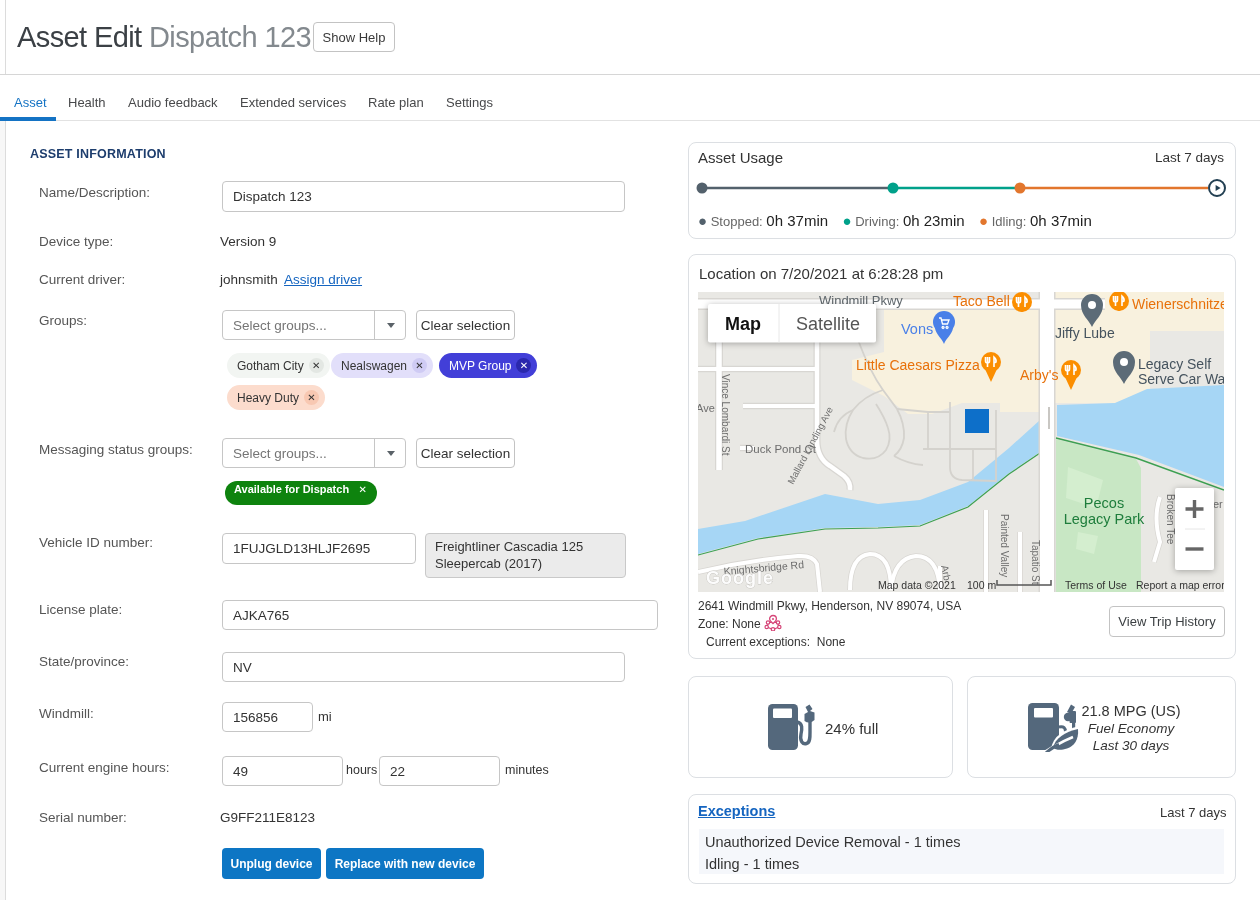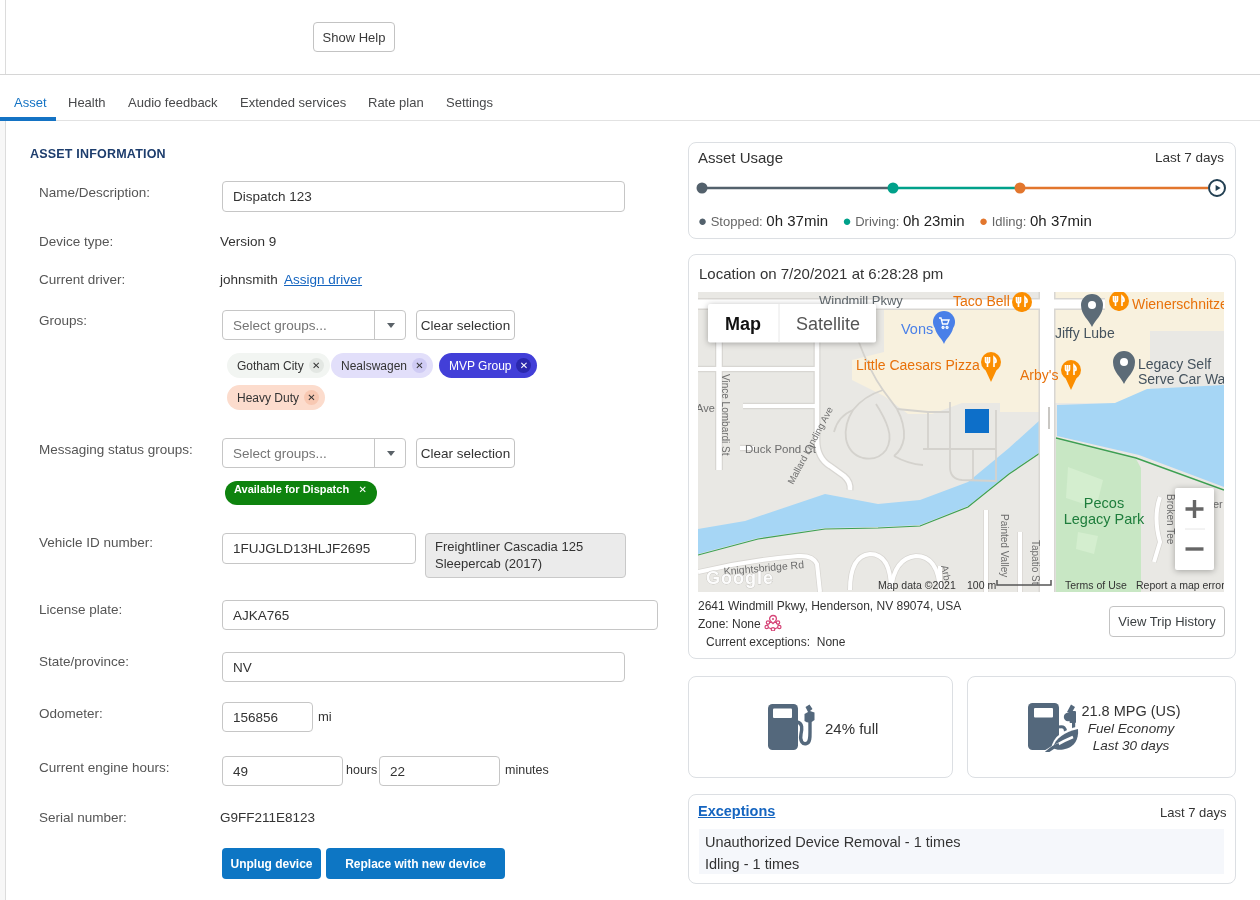--- a/index.html
+++ b/index.html
@@ -19,20 +19,21 @@
   .tag .x { margin-left:5px; width:15px; height:15px; border-radius:50%; display:flex; align-items:center;
             justify-content:center; font-size:10px; color:#333; }
 </style>
 </head>
 <body>
 <div id="page">
 
   <div class="abs" style="left:0;top:0;width:6px;height:900px;background:#f7f7f7;border-right:1px solid #dcdcdc;"></div>
   <div class="abs" style="left:0;top:0;width:5px;height:75px;background:#fff;"></div>
 
+  <div class="abs" style="left:17px;top:21px;font-size:29px;letter-spacing:-0.6px;color:#3b4045;">Asset Edit <span style="color:#83898e;">Dispatch 123</span></div>
   <div class="btnwhite" style="left:313px;top:22px;width:82px;height:30px;font-size:13px;color:#3a3a3a;">Show Help</div>
 
   <div class="abs" style="left:0;top:74px;width:1260px;height:47px;background:#fff;border-top:1px solid #d6d6d6;border-bottom:1px solid #e2e2e2;"></div>
   <div class="abs" style="left:14px;top:95px;font-size:13px;color:#1473c4;">Asset</div>
   <div class="abs" style="left:68px;top:95px;font-size:13px;color:#48494b;">Health</div>
   <div class="abs" style="left:128px;top:95px;font-size:13px;color:#48494b;">Audio feedback</div>
   <div class="abs" style="left:240px;top:95px;font-size:13px;color:#48494b;">Extended services</div>
   <div class="abs" style="left:368px;top:95px;font-size:13px;color:#48494b;">Rate plan</div>
   <div class="abs" style="left:446px;top:95px;font-size:13px;color:#48494b;">Settings</div>
   <div class="abs" style="left:0;top:117px;width:56px;height:4px;background:#1473c4;"></div>
@@ -73,35 +74,35 @@
   <div class="lbl abs" style="left:39px;top:535px;">Vehicle ID number:</div>
   <div class="inp" style="left:222px;top:533px;width:194px;height:31px;">1FUJGLD13HLJF2695</div>
   <div class="abs" style="left:425px;top:533px;width:201px;height:45px;background:#ebebeb;border:1px solid #c9c9c9;border-radius:4px;font-size:13px;color:#333;padding:5px 0 0 9px;line-height:16.5px;">Freightliner Cascadia 125 Sleepercab (2017)</div>
 
   <div class="lbl abs" style="left:39px;top:602px;">License plate:</div>
   <div class="inp" style="left:222px;top:600px;width:436px;height:30px;">AJKA765</div>
 
   <div class="lbl abs" style="left:39px;top:654px;">State/province:</div>
   <div class="inp" style="left:222px;top:652px;width:403px;height:30px;">NV</div>
 
-  <div class="lbl abs" style="left:39px;top:706px;">Odometer:</div>
+  <div class="lbl abs" style="left:39px;top:706px;">Windmill:</div>
   <div class="inp" style="left:222px;top:702px;width:91px;height:30px;">156856</div>
   <div class="abs" style="left:318px;top:709px;font-size:13px;color:#333;">mi</div>
 
   <div class="lbl abs" style="left:39px;top:760px;">Current engine hours:</div>
   <div class="inp" style="left:222px;top:756px;width:121px;height:30px;">49</div>
   <div class="abs" style="left:346px;top:763px;font-size:12.5px;color:#333;">hours</div>
   <div class="inp" style="left:379px;top:756px;width:121px;height:30px;">22</div>
   <div class="abs" style="left:505px;top:763px;font-size:12.5px;color:#333;">minutes</div>
 
   <div class="lbl abs" style="left:39px;top:810px;">Serial number:</div>
   <div class="abs" style="left:220px;top:810px;font-size:13.5px;color:#333;">G9FF211E8123</div>
 
   <div class="btnblue" style="left:222px;top:848px;width:99px;height:31px;">Unplug device</div>
-  <div class="btnblue" style="left:326px;top:848px;width:179px;height:31px;">Replace with new device</div>
+  <div class="btnblue" style="left:326px;top:848px;width:158px;height:31px;">Replace with new device</div>
 
   <div class="card" style="left:688px;top:142px;width:548px;height:97px;"></div>
   <div class="abs" style="left:698px;top:149px;font-size:15px;color:#333;">Asset Usage</div>
   <div class="abs" style="left:1155px;top:150px;font-size:13.5px;color:#333;">Last 7 days</div>
 
   <svg class="abs" style="left:688px;top:170px;" width="548" height="36" viewBox="0 0 548 36">
     <line x1="14" y1="18" x2="205" y2="18" stroke="#53616c" stroke-width="2.5"></line>
     <line x1="205" y1="18" x2="332" y2="18" stroke="#00a18a" stroke-width="2.5"></line>
     <line x1="332" y1="18" x2="520" y2="18" stroke="#e2762d" stroke-width="2.5"></line>
     <circle cx="14" cy="18" r="5.5" fill="#53616c"></circle>

